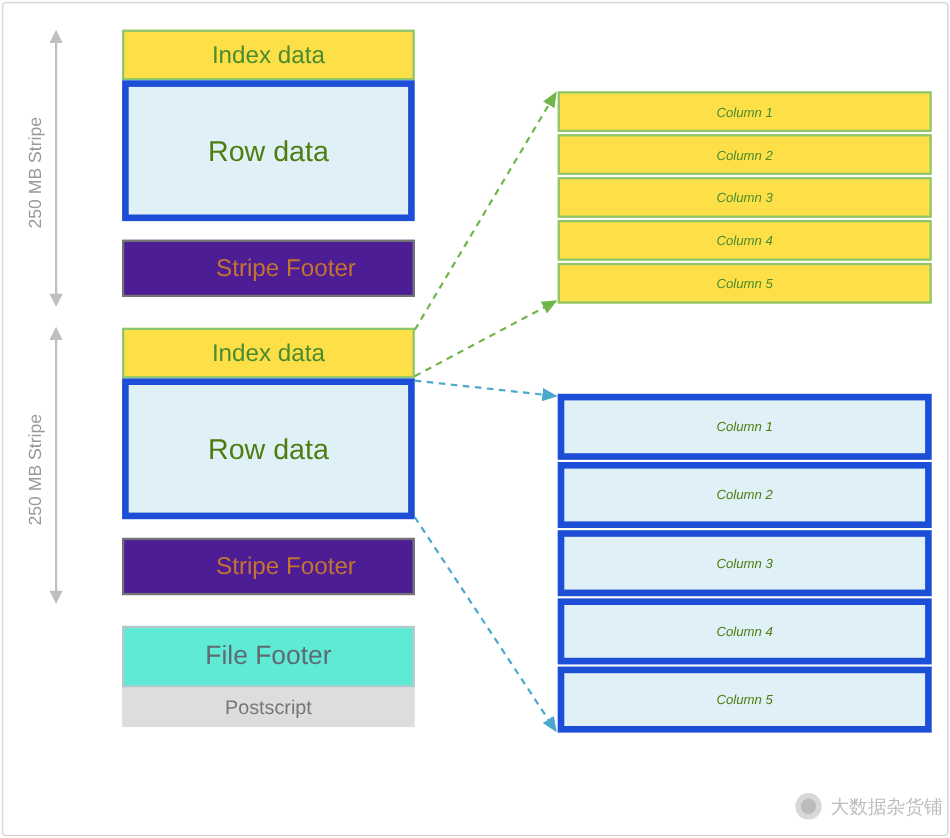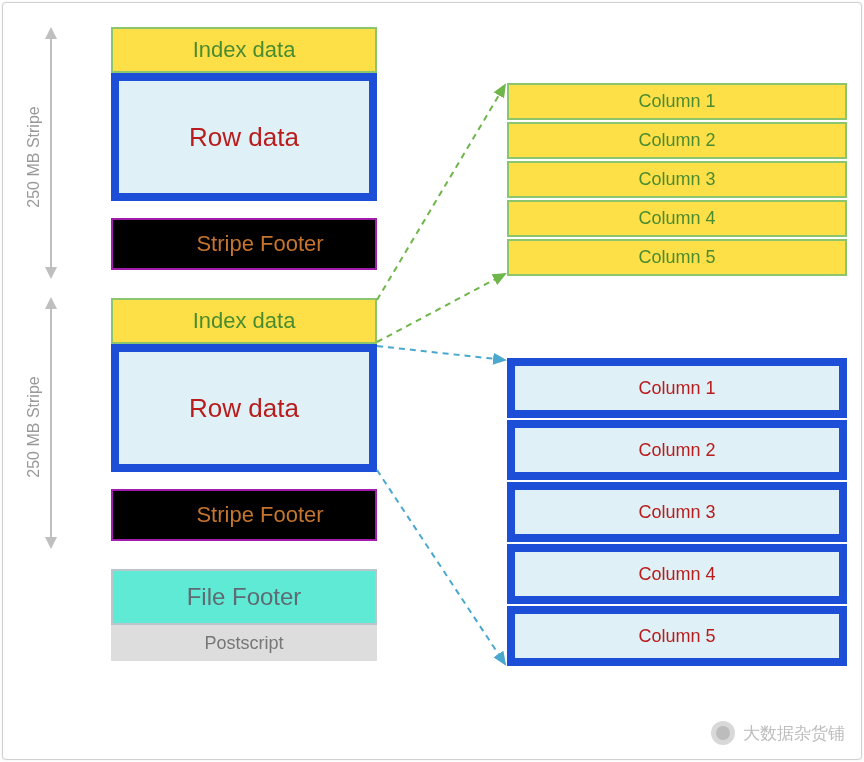--- a/index.html
+++ b/index.html
@@ -29,55 +29,56 @@
     justify-content: center;
     font-size: 22px;
   }
   .index {
     background: #fde047;
     border: 2px solid #8bc66f;
     color: #4b8b2f;
   }
   .row {
     background: #dff0f6;
-    border: 8px solid #1d4ed8;
-    color: #b91c1c;
+    border: 6px solid #1d4ed8;
+    color: #4d7c0f;
   }
   .stripe-footer {
-    background: #000000;
-    border: 2px solid #a21caf;
+    background: #4c1d95;
+    border: 2px solid #737373;
     color: #c4742f;
     padding-left: 32px;
   }
   .file-footer {
     background: #5eead4;
     border: 2px solid #bac5cc;
     color: #5f6b73;
     font-size: 24px;
   }
   .postscript {
     background: #ddd;
     border: none;
     color: #777;
     font-size: 18px;
   }
   .col-box {
-    font-size: 18px;
+    font-size: 12px;
+    font-style: italic;
   }
   .vlabel {
     position: absolute;
     transform: rotate(-90deg);
     transform-origin: center;
     font-size: 16px;
     color: #999;
     white-space: nowrap;
   }
   .watermark {
     position: absolute;
-    right: 16px;
+    right: 4px;
     bottom: 14px;
     display: flex;
     align-items: center;
     gap: 8px;
     color: #bdbdbd;
     font-size: 17px;
   }
   .wm-icon {
     width: 24px; height: 24px;
     border-radius: 50%;

